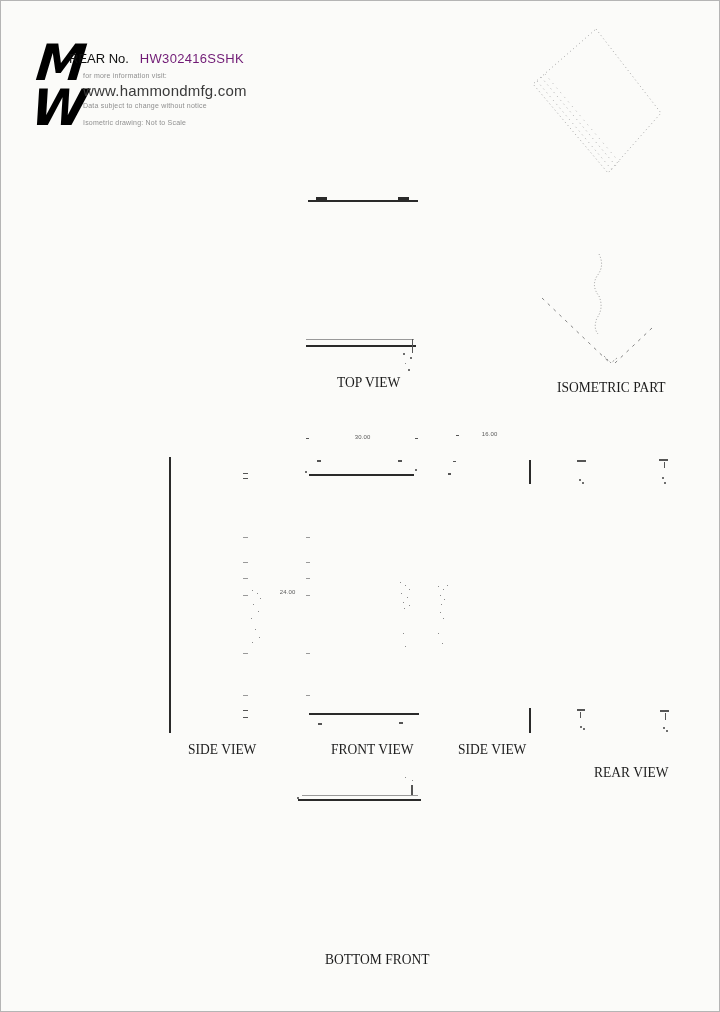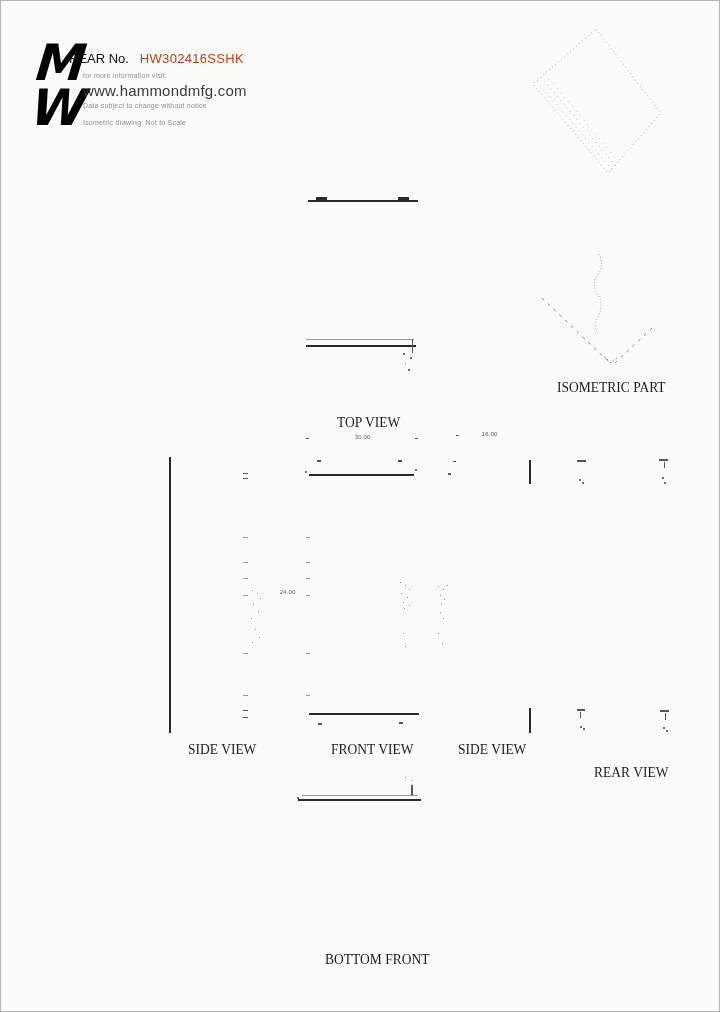--- a/index.html
+++ b/index.html
@@ -7,21 +7,21 @@
     position:relative;width:720px;height:1012px;
     background:#fbfbf9;border:1px solid #b5b5b5;box-sizing:border-box;
     font-family:"Liberation Sans",sans-serif;overflow:hidden;
   }
   
   .logo{position:absolute;left:33px;top:40px;width:40px;color:#000;
         font-family:"DejaVu Sans",sans-serif;font-style:italic;font-weight:bold;
         font-size:50px;line-height:45px;transform:skewX(-6deg);}
   .partline{position:absolute;left:68px;top:50px;font-size:13px;color:#101010;
         font-family:"Liberation Sans",sans-serif;white-space:nowrap;}
-  .partline .pn{color:#c2410c;letter-spacing:.3px;}
+  .partline .pn{color:#701a75;letter-spacing:.3px;}
   .tinygray{position:absolute;font-size:7px;color:#8f8f8f;letter-spacing:.2px;white-space:nowrap;}
   .website{position:absolute;left:82px;top:81px;font-size:15px;color:#3a3a3a;letter-spacing:.2px;}
   
   .vlabel{position:absolute;font-family:"Liberation Serif","DejaVu Serif",serif;
           font-size:13.5px;color:#1c1c1c;white-space:nowrap;transform:scaleY(1.05);}
   
   .ln{position:absolute;background:#2a2a2a;}
   .lnf{position:absolute;background:#999;}
   .lnm{position:absolute;background:#555;}
   .dot{position:absolute;width:2px;height:2px;background:#6f6f6f;}
@@ -52,21 +52,21 @@
   <div class="ln" style="left:307px;top:199px;width:110px;height:2px;"></div>
   <div class="ln" style="left:315px;top:196px;width:11px;height:4px;"></div>
   <div class="ln" style="left:397px;top:196px;width:11px;height:4px;"></div>
   <div class="lnf" style="left:305px;top:338px;width:108px;height:1px;"></div>
   <div class="ln" style="left:305px;top:344px;width:110px;height:2px;"></div>
   <div class="lnm" style="left:411px;top:338px;width:1px;height:14px;"></div>
   <div class="dot" style="left:402px;top:352px;"></div>
   <div class="dot" style="left:409px;top:356px;"></div>
   <div class="fdot" style="left:404px;top:362px;"></div>
   <div class="dot" style="left:407px;top:368px;"></div>
-  <div class="vlabel" style="left:336px;top:374px;margin-top:40px;">TOP VIEW</div>
+  <div class="vlabel" style="left:336px;top:374px;">TOP VIEW</div>
 
   <svg width="170" height="170" style="left:525px;top:15px;">
     <polygon points="70,13 135,97 82,157 7,68" fill="none" stroke="#a8a8a8" stroke-width="1" stroke-dasharray="1,3"></polygon>
     <line x1="11" y1="65" x2="86" y2="154" stroke="#b0b0b0" stroke-width="1" stroke-dasharray="1,4"></line>
     <line x1="15" y1="61" x2="90" y2="150" stroke="#b0b0b0" stroke-width="1" stroke-dasharray="1,4"></line>
     <line x1="19" y1="58" x2="94" y2="147" stroke="#b8b8b8" stroke-width="1" stroke-dasharray="1,5"></line>
   </svg>
 
   <svg width="170" height="170" style="left:525px;top:235px;">
     <path d="M73,18 q6,12 -2,22 q-6,10 2,20 q5,12 -2,22 q-4,10 1,16" fill="none" stroke="#9a9a9a" stroke-width="1" stroke-dasharray="1,2"></path>

